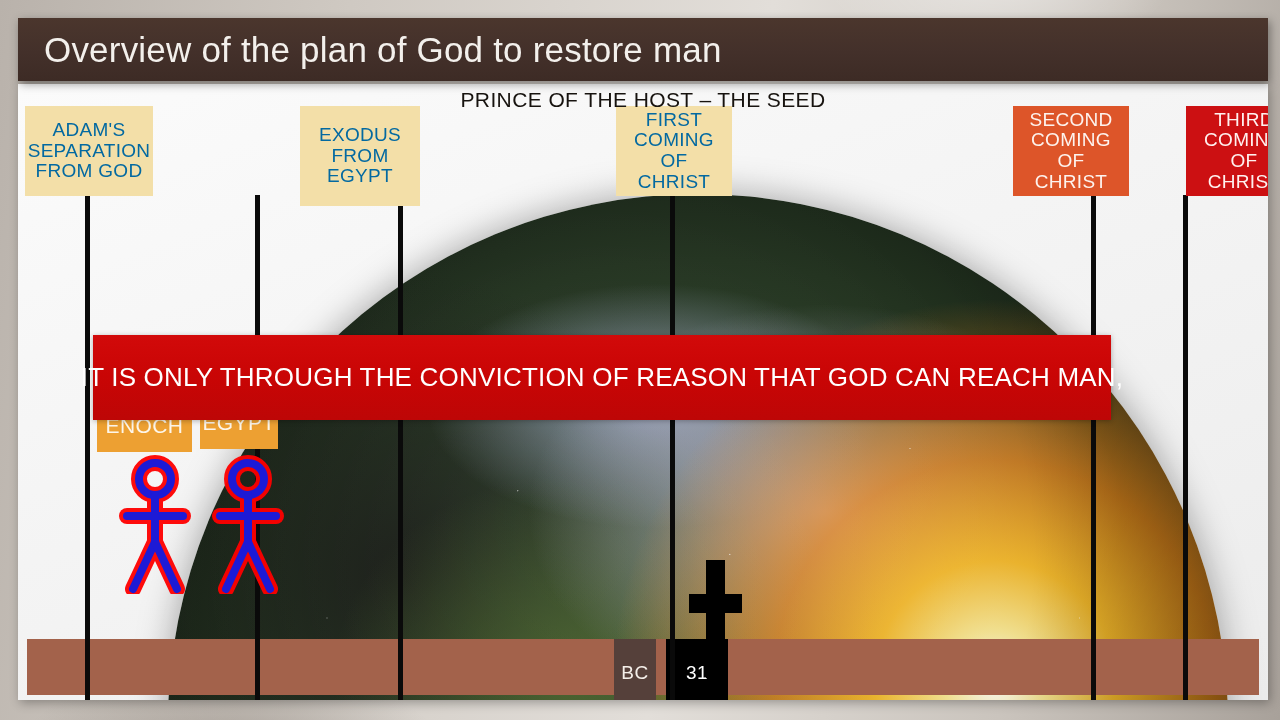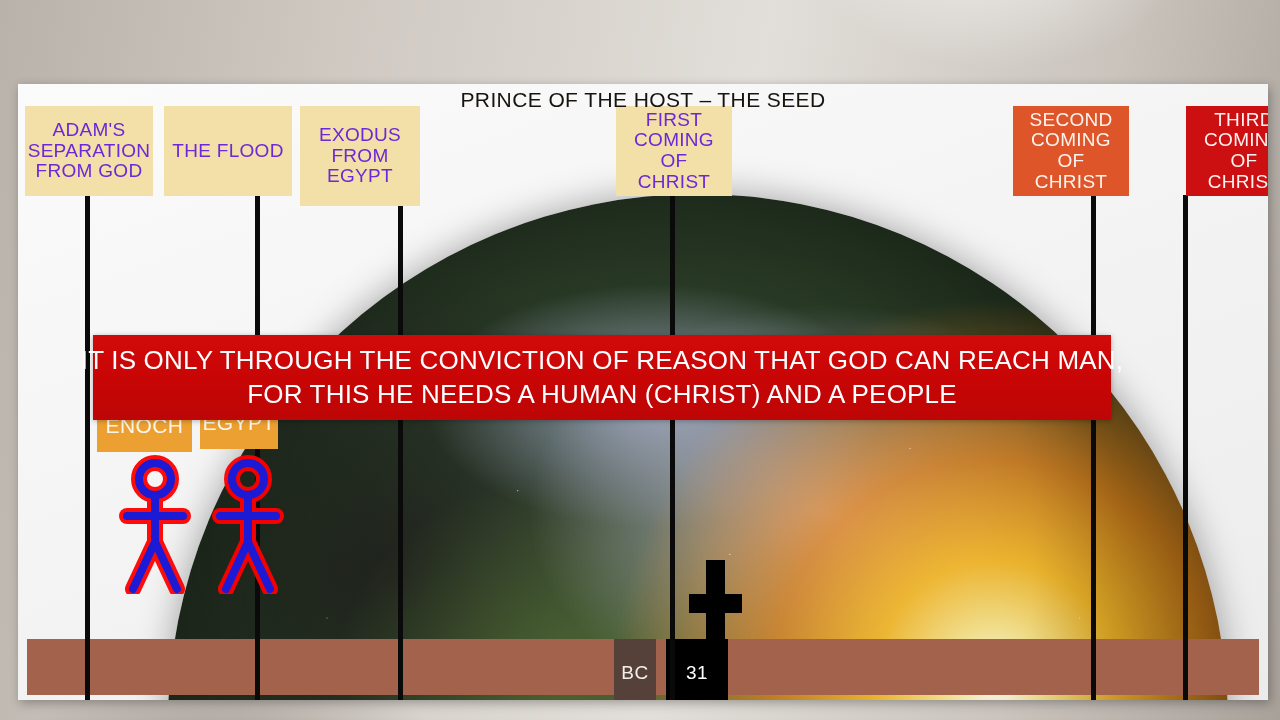--- a/index.html
+++ b/index.html
@@ -126,21 +126,21 @@
     flex-direction: column;
     align-items: center;
     justify-content: center;
     text-align: center;
     line-height: 1.08;
     font-size: 19px;
     letter-spacing: .3px;
     padding: 4px 6px;
     font-family: "Liberation Sans", sans-serif;
   }
-  .evt.cream { background:#f3dfa8; color:#6d28d9; }
+  .evt.cream { background:#f3dfa8; color:#0369a1; }
   .evt.orange-dark { background:#dd5529; color:#fdf3ee;justify-content:center; }
   .evt.red-dark { background:#cc1012; color:#fff1ef; }
   .evt span { display:block; }
 
   
   .caption-top {
     position: absolute;
     z-index: 32;
     left: 0; right: 0;
     top: 88px;
@@ -223,38 +223,40 @@
     letter-spacing:.5px;
   }
   .seg.bc  { background:#55403a; }
   .seg.yr  { background:#000000; color:#ffffff; }
 </style>
 </head>
 <body>
 
 <div id="slide">
 
+  <div class="title-bar">
+    <div class="title-text">Overview of the plan of God to restore man</div>
+  </div>
 
   <div class="canvas">
 
     <div class="globe">
       <div class="globe-stars"></div>
       <div class="globe-shade"></div>
     </div>
 
     <div class="vline" style="left:67px;  top:111px; height:505px;"></div>
     <div class="vline" style="left:237px; top:111px; height:505px;"></div>
     <div class="vline" style="left:380px; top:111px; height:505px;"></div>
     <div class="vline" style="left:652px; top:111px; height:505px;"></div>
     <div class="vline" style="left:1073px; top:111px; height:505px;"></div>
     <div class="vline" style="left:1165px; top:111px; height:505px;"></div>
 
     <div class="banner">
       <div class="line">IT IS ONLY THROUGH THE CONVICTION OF REASON THAT GOD CAN REACH MAN,</div>
-      <div class="line">FOR THIS HE NEEDS A HUMAN (CHRIST) AND A PEOPLE</div>
     </div>
 
     <div class="person-box" style="left:79px; top:316px; width:95px; height:52px;">
       <span>ENOCH</span>
     </div>
     <div class="person-box" style="left:182px; top:313px; width:78px; height:52px;">
       <span>EGYPT</span>
     </div>
 
     <div class="figure" style="left:97px; top:370px;">
@@ -310,23 +312,20 @@
     </div>
 
     <div class="caption-top" style="top:4px;">PRINCE OF THE HOST – THE SEED</div>
 
     <div class="evt cream" style="left:7px; top:22px; width:128px; height:90px;">
       <span>ADAM'S</span>
       <span>SEPARATION</span>
       <span>FROM GOD</span>
     </div>
 
-    <div class="evt cream" style="left:146px; top:22px; width:128px; height:90px;">
-      <span>THE FLOOD</span>
-    </div>
 
     <div class="evt cream" style="left:282px; top:22px; width:120px; height:100px;">
       <span>EXODUS</span>
       <span>FROM</span>
       <span>EGYPT</span>
     </div>
 
     <div class="evt cream" style="left:598px; top:22px; width:116px; height:90px;">
       <span>FIRST</span>
       <span>COMING</span>

